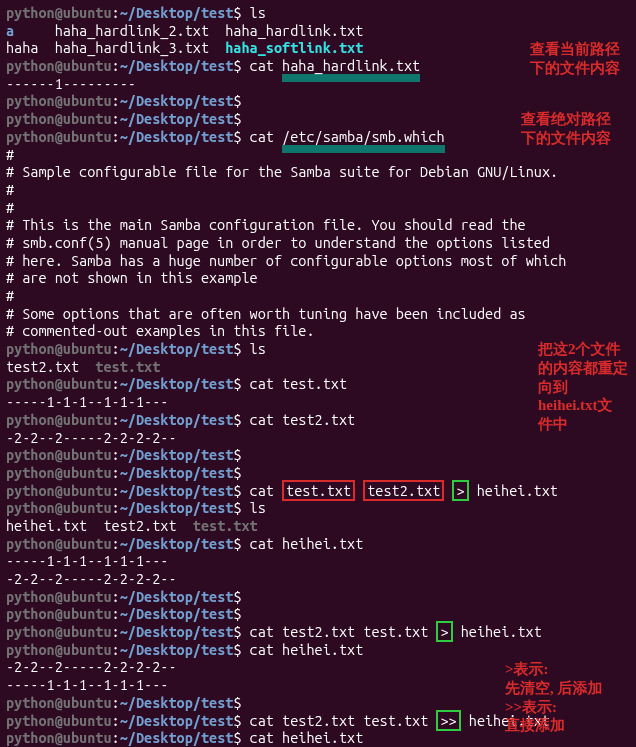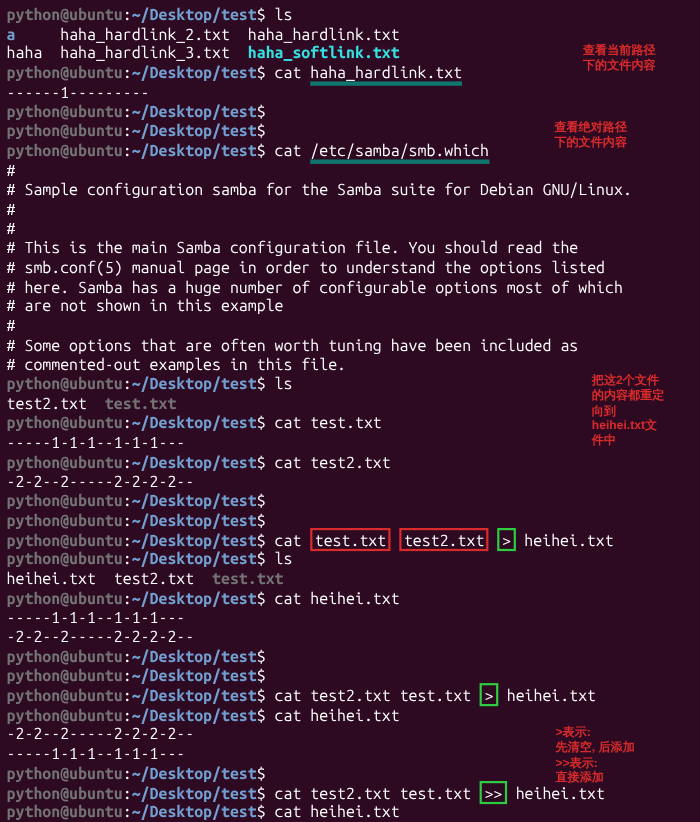--- a/index.html
+++ b/index.html
@@ -19,36 +19,36 @@
   }
   .line { white-space: pre; }
   .user { color: #737373; font-weight: bold; }
   .path { color: #729fcf; font-weight: bold; text-align: right; }
   .white { color: #fff; }
   .cyan { color: #34e2e2; margin-top: 24px; }
   .softlink { color: #34e2e2; font-weight: bold; background: #300a24; }
   .blue { color: #729fcf; font-weight: bold; }
   
   .ul-red {
-    border-bottom: 4px solid #0f766e;
+    border-bottom: 8px solid #0f766e;
     padding-bottom: 0px;
   }
   .box-red {
     border: 2px solid #d92b2b;
     padding: 0 2px;
   }
   .box-green {
     border: 2px solid #2ecc40;
     padding: 0 2px;
   }
   .anno {
     position: absolute;
     color: #d92b2b;
-    font-family: Liberation Sans, sans-serif;
-    font-size: 11px;
+    font-family: Liberation Serif, serif;
+    font-size: 15px;
     font-weight: bold;
     line-height: 1.25;
   }
 </style>
 </head>
 <body>
 
 <div class="terminal">
 
 <div class="line"><span class="user">python@ubuntu</span><span class="white">:</span><span class="path">~/Desktop/test</span><span class="white">$</span><span class="white"> ls</span></div>
@@ -57,21 +57,21 @@
 <div class="line"><span class="white">haha</span><span class="white">  haha_hardlink_3.txt  </span><span class="cyan softlink">haha_softlink.txt</span></div>
 
 <div class="line"><span class="user">python@ubuntu</span><span class="white">:</span><span class="path">~/Desktop/test</span><span class="white">$</span><span class="white"> cat </span><span class="white ul-red">haha_hardlink.txt</span></div>
 <div class="line white">------1---------</div>
 
 <div class="line"><span class="user">python@ubuntu</span><span class="white">:</span><span class="path">~/Desktop/test</span><span class="white">$</span></div>
 <div class="line"><span class="user">python@ubuntu</span><span class="white">:</span><span class="path">~/Desktop/test</span><span class="white">$</span></div>
 
 <div class="line"><span class="user">python@ubuntu</span><span class="white">:</span><span class="path">~/Desktop/test</span><span class="white">$</span><span class="white"> cat </span><span class="white ul-red">/etc/samba/smb.which</span></div>
 <div class="line white">#</div>
-<div class="line white"># Sample configuration samba for the Samba suite for Debian GNU/Linux.</div>
+<div class="line white"># Sample configurable file for the Samba suite for Debian GNU/Linux.</div>
 <div class="line white">#</div>
 <div class="line white">#</div>
 <div class="line white"># This is the main Samba configuration file. You should read the</div>
 <div class="line white"># smb.conf(5) manual page in order to understand the options listed</div>
 <div class="line white"># here. Samba has a huge number of configurable options most of which</div>
 <div class="line white"># are not shown in this example</div>
 <div class="line white">#</div>
 <div class="line white"># Some options that are often worth tuning have been included as</div>
 <div class="line white"># commented-out examples in this file.</div>
 
@@ -109,21 +109,21 @@
 
 <div class="line"><span class="user">python@ubuntu</span><span class="white">:</span><span class="path">~/Desktop/test</span><span class="white">$</span><span class="white"> cat test2.txt test.txt </span><span class="white box-green">&gt;&gt;</span><span class="white"> heihei.txt</span></div>
 
 <div class="line"><span class="user">python@ubuntu</span><span class="white">:</span><span class="path">~/Desktop/test</span><span class="white">$</span><span class="white"> cat heihei.txt</span></div>
 <div class="line white">-2-2--2-----2-2-2-2--</div>
 
 <div class="anno" style="top:40px; left:530px;">
   <div>查看当前路径</div>
   <div>下的文件内容</div>
 </div>
-<div class="anno" style="top:110px; left:504px;">
+<div class="anno" style="top:110px; left:521px;">
   <div>查看绝对路径</div>
   <div>下的文件内容</div>
 </div>
 <div class="anno" style="top:340px; left:538px;">
   <div>把这2个文件</div>
   <div>的内容都重定</div>
   <div>向到</div>
   <div>heihei.txt文</div>
   <div>件中</div>
 </div>

